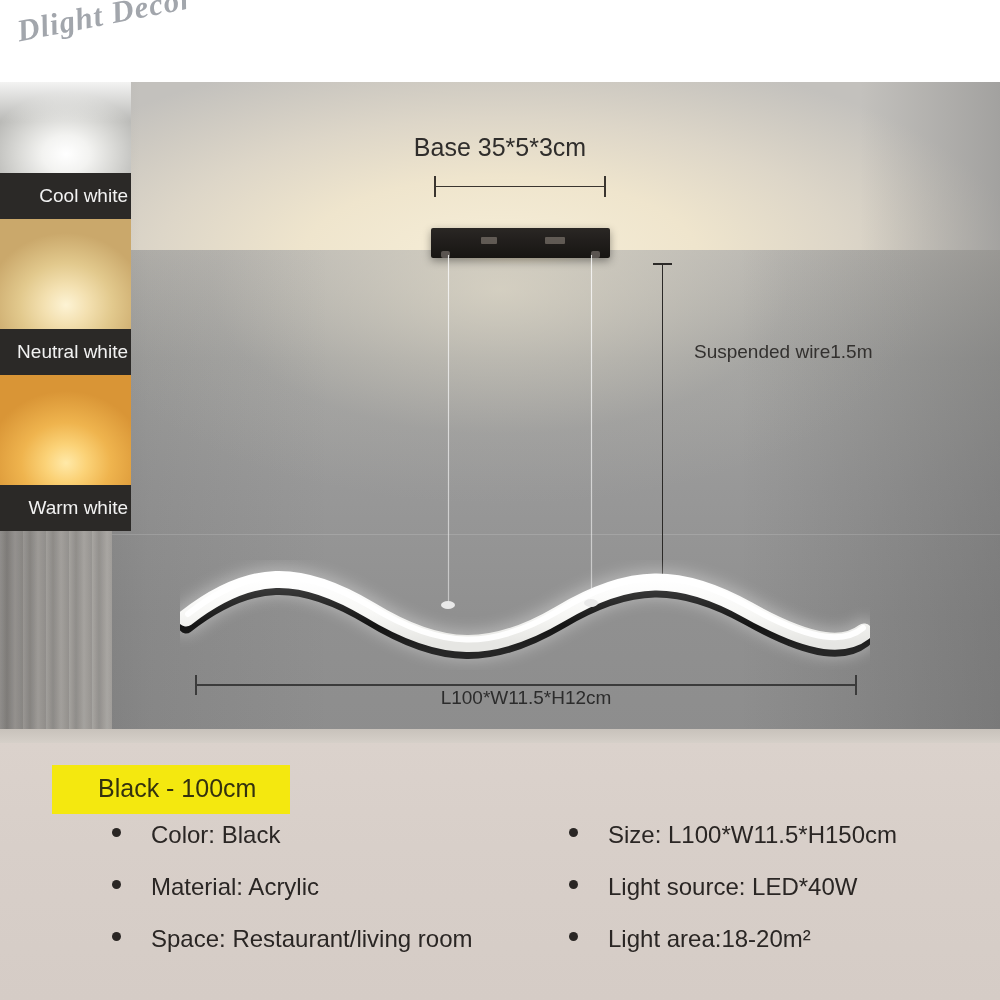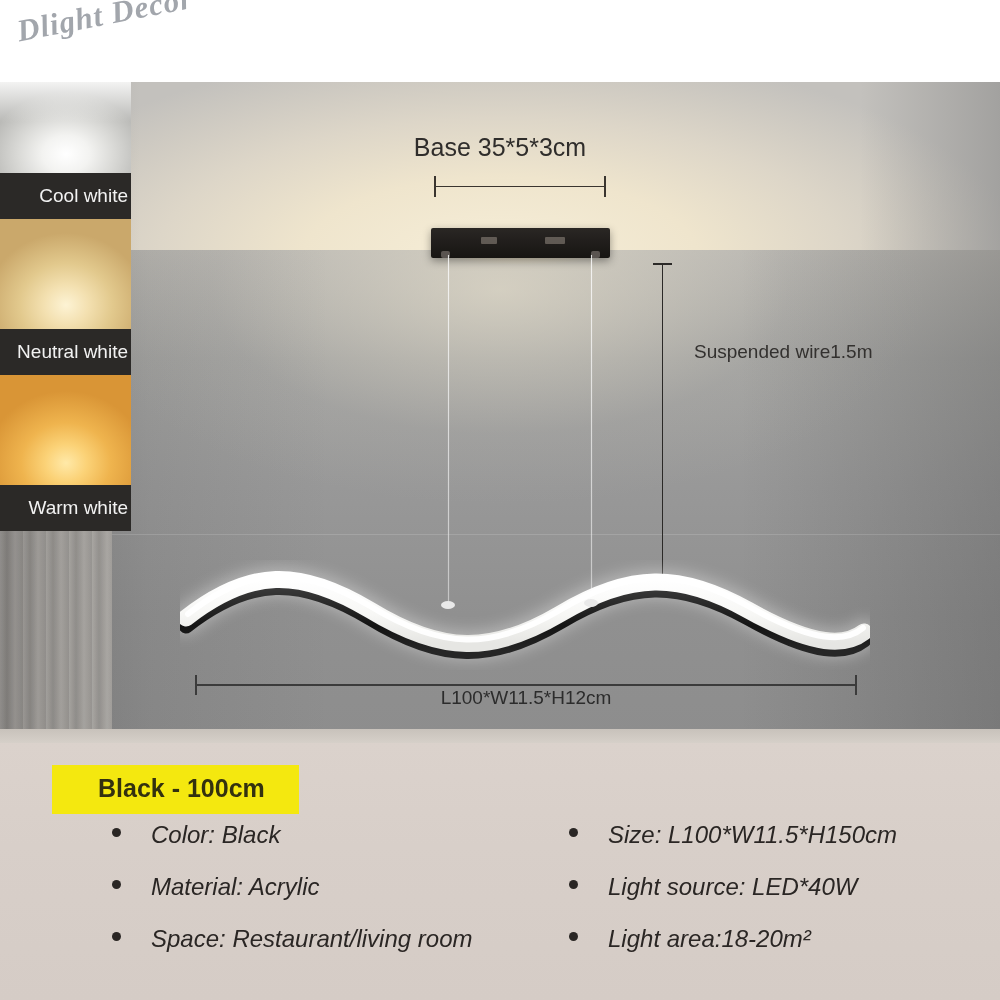--- a/index.html
+++ b/index.html
@@ -217,28 +217,28 @@
   
   .specs{
     position:absolute;left:0;top:743px;width:1000px;height:257px;
     background:linear-gradient(180deg,#dbd2cc 0%,#d8cfc9 40%,#d5ccc6 100%);
     z-index:25;
   }
   .badge{
     position:absolute;left:52px;top:22px;
     background:#f4e80f;
     padding:9px 34px 11px 46px;
-    font-size:25px;font-weight:700;color:#33310f;
+    font-size:25px;font-weight:400;color:#33310f;
     white-space:nowrap;
   }
   .spec-cols{
     position:absolute;left:0;top:78px;width:1000px;
     display:flex;
   }
-  .spec-col{box-sizing:border-box;font-style:italic;}
+  .spec-col{box-sizing:border-box;}
   .spec-col.left{width:560px;padding-left:112px;}
   .spec-col.right{width:440px;padding-left:9px;}
   .spec-item{
     display:flex;align-items:baseline;
     height:52px;
     font-size:24px;color:#2a2624;
     white-space:nowrap;
   }
   .bullet{
     width:9px;height:9px;border-radius:50%;background:#2a2624;

